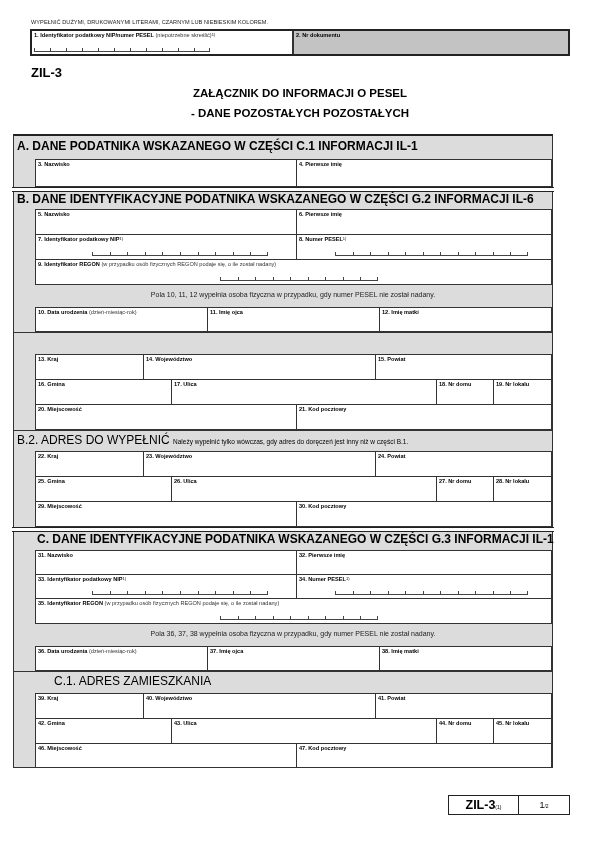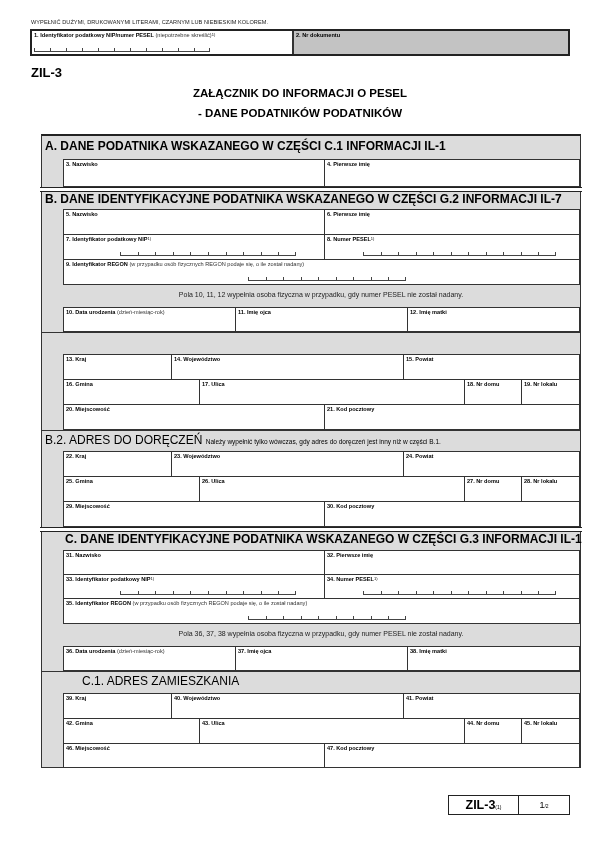--- a/index.html
+++ b/index.html
@@ -12,21 +12,21 @@
   .topbox .c2 { position:absolute; left:262px; top:0; right:0; height:100%; background:#c3c3c3; }
   .lbl { font-size:5.6px; font-weight:bold; white-space:nowrap; line-height:7px; padding:1px 0 0 2px; }
   .lbl .n { font-weight:normal; color:#333; }
   .lbl sup { font-size:4px; font-weight:normal; vertical-align:top; position:relative; top:-1px; }
   .ticks { position:absolute; height:4px; border-bottom:1px solid #444; }
   .ticks i { position:absolute; bottom:0; width:1px; height:3px; background:#444; }
   .zil { left:31px; top:65px; font-size:13px; font-weight:bold; }
   .title1 { left:0; width:600px; top:87px; text-align:center; font-size:11.5px; font-weight:bold; }
   .title2 { left:0; width:600px; top:107px; text-align:center; font-size:11.5px; font-weight:bold; }
 
-  .frame { left:41px; top:134px; width:540px; height:634px; border:1.5px solid #333; border-top:2.5px solid #222; background:#dcdcdc; }
+  .frame { left:13px; top:134px; width:540px; height:634px; border:1.5px solid #333; border-top:2.5px solid #222; background:#dcdcdc; }
   .sechead { position:absolute; left:0; right:0; font-size:12px; font-weight:bold; padding-left:3px; white-space:nowrap; }
   .sechead.thin { font-weight:normal; font-size:12px; }
   .sechead .note { font-size:6.5px; font-weight:normal; }
   .dline { position:absolute; left:-2px; right:-2px; height:3px; border-top:1.5px solid #222; border-bottom:1px solid #222; background:#fff; }
   .field { position:absolute; background:#fff; border:1px solid #333; box-sizing:border-box; }
   .notebar { position:absolute; left:20px; right:0; text-align:center; font-size:7px; color:#222; }
   .footer { left:448px; top:795px; width:122px; height:20px; border:1px solid #222; }
   .footer .f1 { position:absolute; left:0; top:0; width:69px; height:100%; border-right:1px solid #222; text-align:center; font-size:12.5px; font-weight:bold; line-height:19px; }
   .footer .f1 sub { font-size:5px; font-weight:normal; vertical-align:baseline; }
   .footer .f2 { position:absolute; left:70px; right:0; top:0; height:100%; text-align:center; font-size:9px; line-height:19px; }
@@ -55,35 +55,35 @@
         <i style="left: 175px;"></i>
       </div>
   </div>
   <div class="c2">
     <div class="lbl">2. Nr dokumentu</div>
   </div>
 </div>
 
 <div class="abs zil">ZIL-3</div>
 <div class="abs title1">ZAŁĄCZNIK DO INFORMACJI O PESEL</div>
-<div class="abs title2">- DANE PODATNIKÓW PODATNIKÓW</div>
+<div class="abs title2">- DANE POZOSTAŁYCH POZOSTAŁYCH</div>
 
 <div class="abs frame">
 
   <div class="sechead" style="top:3px;">A. DANE PODATNIKA WSKAZANEGO W CZĘŚCI C.1 INFORMACJI IL-1</div>
   <div class="field" style="left:21px; top:23px; width:262px; height:28px;">
     <div class="lbl">3. Nazwisko</div>
     </div>
   <div class="field" style="left:282px; top:23px; width:256px; height:28px;">
     <div class="lbl">4. Pierwsze imię</div>
     </div>
 
   <div class="dline" style="top:51px;"></div>
 
-  <div class="sechead" style="top:56px;">B.  DANE IDENTYFIKACYJNE PODATNIKA WSKAZANEGO W CZĘŚCI G.2 INFORMACJI IL-7</div>
+  <div class="sechead" style="top:56px;">B.  DANE IDENTYFIKACYJNE PODATNIKA WSKAZANEGO W CZĘŚCI G.2 INFORMACJI IL-6</div>
   <div class="field" style="left:21px; top:73px; width:262px; height:26px;">
     <div class="lbl">5. Nazwisko</div>
     </div>
   <div class="field" style="left:282px; top:73px; width:256px; height:26px;">
     <div class="lbl">6. Pierwsze imię</div>
     </div>
   <div class="field" style="left:21px; top:98px; width:262px; height:26px;">
     <div class="lbl"><span>7. Identyfikator podatkowy NIP</span><sup>1)</sup></div>
     <div class="ticks" style="left:56px; top:16px; width:176px;">
         <i style="left: 0px;"></i>
@@ -165,21 +165,21 @@
       <div class="lbl">19. Nr lokalu</div>
     </div>
   <div class="field" style="left:21px; top:268px; width:262px; height:26px;">
       <div class="lbl">20. Miejscowość</div>
     </div>
   <div class="field" style="left:282px; top:268px; width:256px; height:26px;">
       <div class="lbl">21. Kod pocztowy</div>
     </div>
 
   <div style="position:absolute; left:-1px; right:-1px; top:294px; height:1px; background:#333;"></div>
-  <div class="sechead thin" style="top:297px;"><span>B.2. ADRES DO DORĘCZEŃ</span> <span class="note">Należy wypełnić tylko wówczas, gdy adres do doręczeń jest inny niż w części B.1.</span></div>
+  <div class="sechead thin" style="top:297px;"><span>B.2. ADRES DO WYPEŁNIĆ</span> <span class="note">Należy wypełnić tylko wówczas, gdy adres do doręczeń jest inny niż w części B.1.</span></div>
   <div class="field" style="left:21px; top:315px; width:109px; height:26px;">
       <div class="lbl">22. Kraj</div>
     </div>
   <div class="field" style="left:129px; top:315px; width:233px; height:26px;">
       <div class="lbl">23. Województwo</div>
     </div>
   <div class="field" style="left:361px; top:315px; width:177px; height:26px;">
       <div class="lbl">24. Powiat</div>
     </div>
   <div class="field" style="left:21px; top:340px; width:137px; height:26px;">

